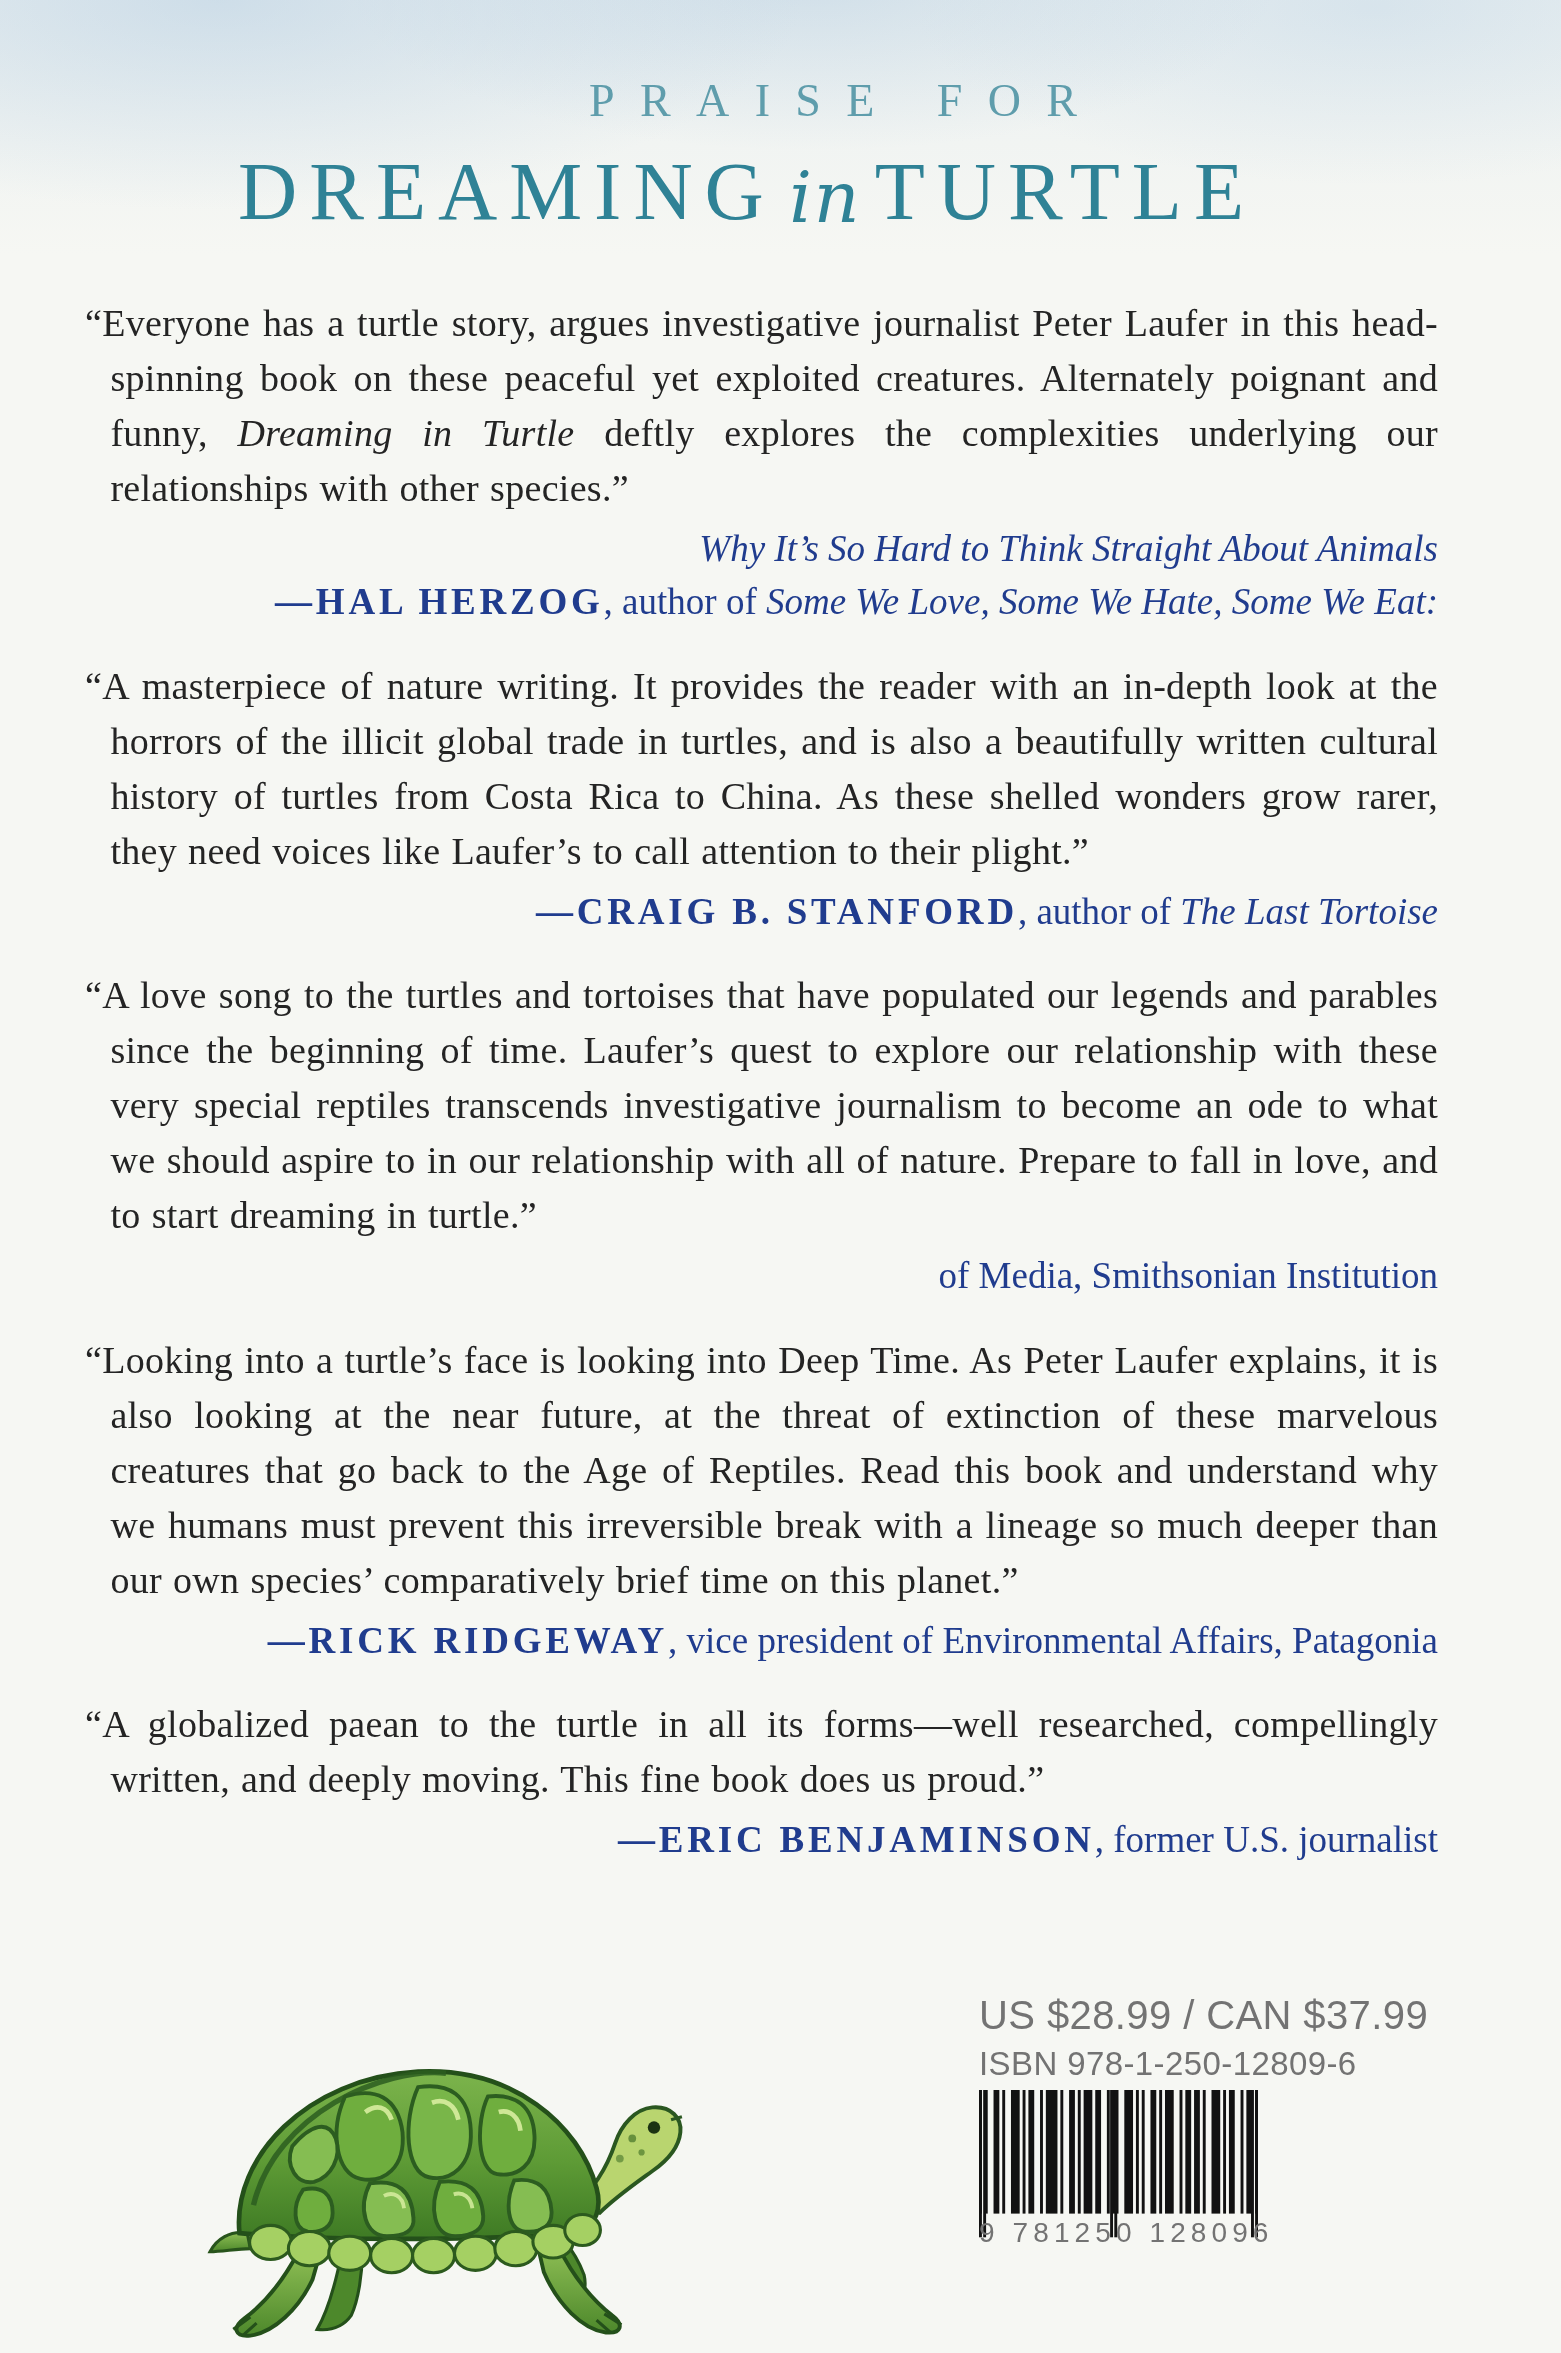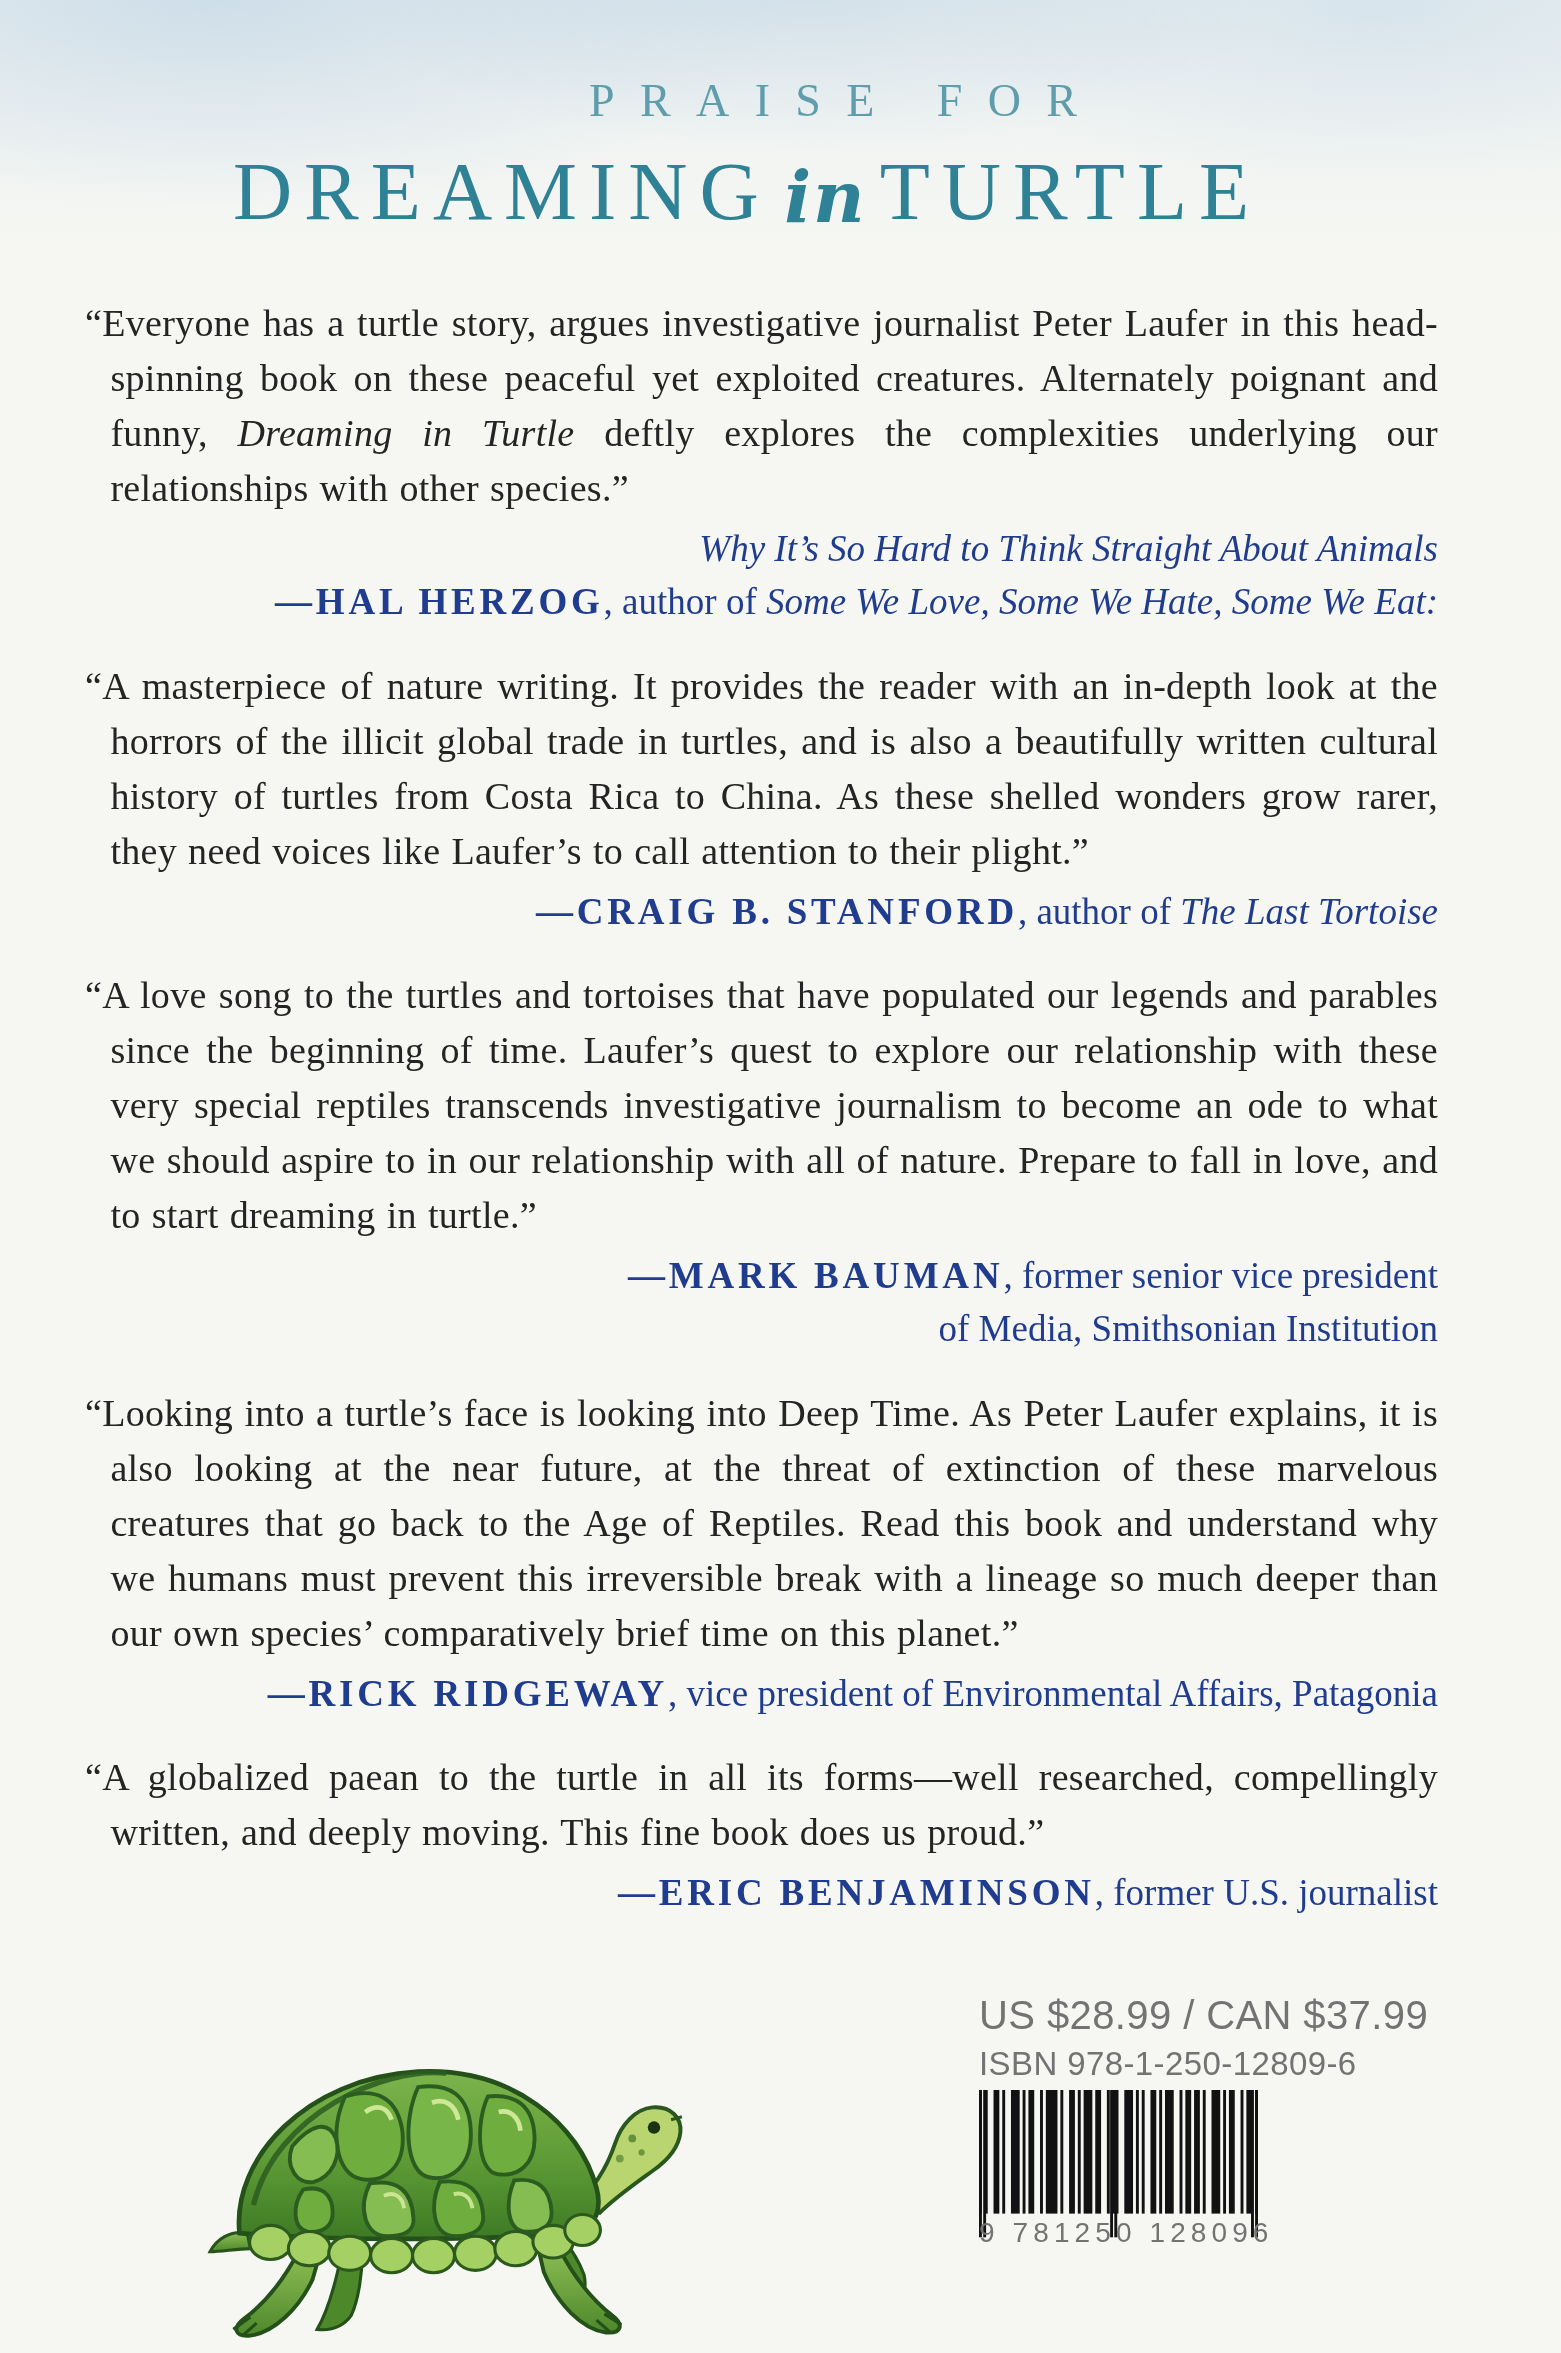--- a/index.html
+++ b/index.html
@@ -21,21 +21,21 @@
     position:relative; margin-top:74px; text-align:center; transform:translateX(52px);
     font-size:46px; letter-spacing:25.4px; color:#5f9dac; text-indent:25.4px;
   }
   .title {
     position:relative; margin:22px 0 0; text-align:center; transform:translateX(-34px);
     font-size:82px; font-weight:400; color:#2f8296; letter-spacing:12px; line-height:1.05;
   }
   .title .word { white-space:nowrap; }
   .title .conj {
     font-style:italic; font-family:"DejaVu Serif", serif;
-    font-size:71px; letter-spacing:1.7px; margin:0 13.5px; position:relative; top:2.5px;font-weight:bold;
+    font-size:71px; letter-spacing:1.7px; margin:0 13.5px; position:relative; top:2.5px;
   }
   .quotes { margin:61px 124px 0 85px; }
   .quote-block { margin-bottom:30.5px; }
   .quote {
     margin:0; font-size:38px; line-height:55px; text-align:justify;
     padding-left:25.4px; text-indent:-25.4px; letter-spacing:0.3px; word-spacing:1.3px; color:#242424;
   }
   .quote em { font-style:italic; }
   .attr { margin-top:6px; text-align:right; color:#203c8e; font-size:37px; line-height:53px; }
   .seg-name { font-weight:700; letter-spacing:3.8px; }
@@ -75,21 +75,20 @@
       </div>
       <div class="quote-block">
         <p class="quote"><span>“A masterpiece of nature writing. It provides the reader with an in-depth look at the horrors of the illicit global trade in turtles, and is also a beautifully written cultural history of turtles from Costa Rica to China. As these shelled wonders grow rarer, they need voices like Laufer’s to call attention to their plight.”</span></p>
         <div class="attr">
           <div><span class="seg-name">—CRAIG B. STANFORD</span><span class="seg-plain">, author of </span><span class="seg-italic">The Last Tortoise</span></div>
         </div>
       </div>
       <div class="quote-block">
         <p class="quote"><span>“A love song to the turtles and tortoises that have populated our legends and parables since the beginning of time. Laufer’s quest to explore our relationship with these very special reptiles transcends investigative journalism to become an ode to what we should aspire to in our relationship with all of nature. Prepare to fall in love, and to start dreaming in turtle.”</span></p>
         <div class="attr">
-          <div><span class="seg-name">—MARK BAUMAN</span><span class="seg-plain">, former senior vice president</span></div>
           <div><span class="seg-plain">of Media, Smithsonian Institution</span></div>
         </div>
       </div>
       <div class="quote-block">
         <p class="quote"><span>“Looking into a turtle’s face is looking into Deep Time. As Peter Laufer explains, it is also looking at the near future, at the threat of extinction of these marvelous creatures that go back to the Age of Reptiles. Read this book and understand why we humans must prevent this irreversible break with a lineage so much deeper than our own species’ comparatively brief time on this planet.”</span></p>
         <div class="attr">
           <div><span class="seg-name">—RICK RIDGEWAY</span><span class="seg-plain">, vice president of Environmental Affairs, Patagonia</span></div>
         </div>
       </div>
       <div class="quote-block">

